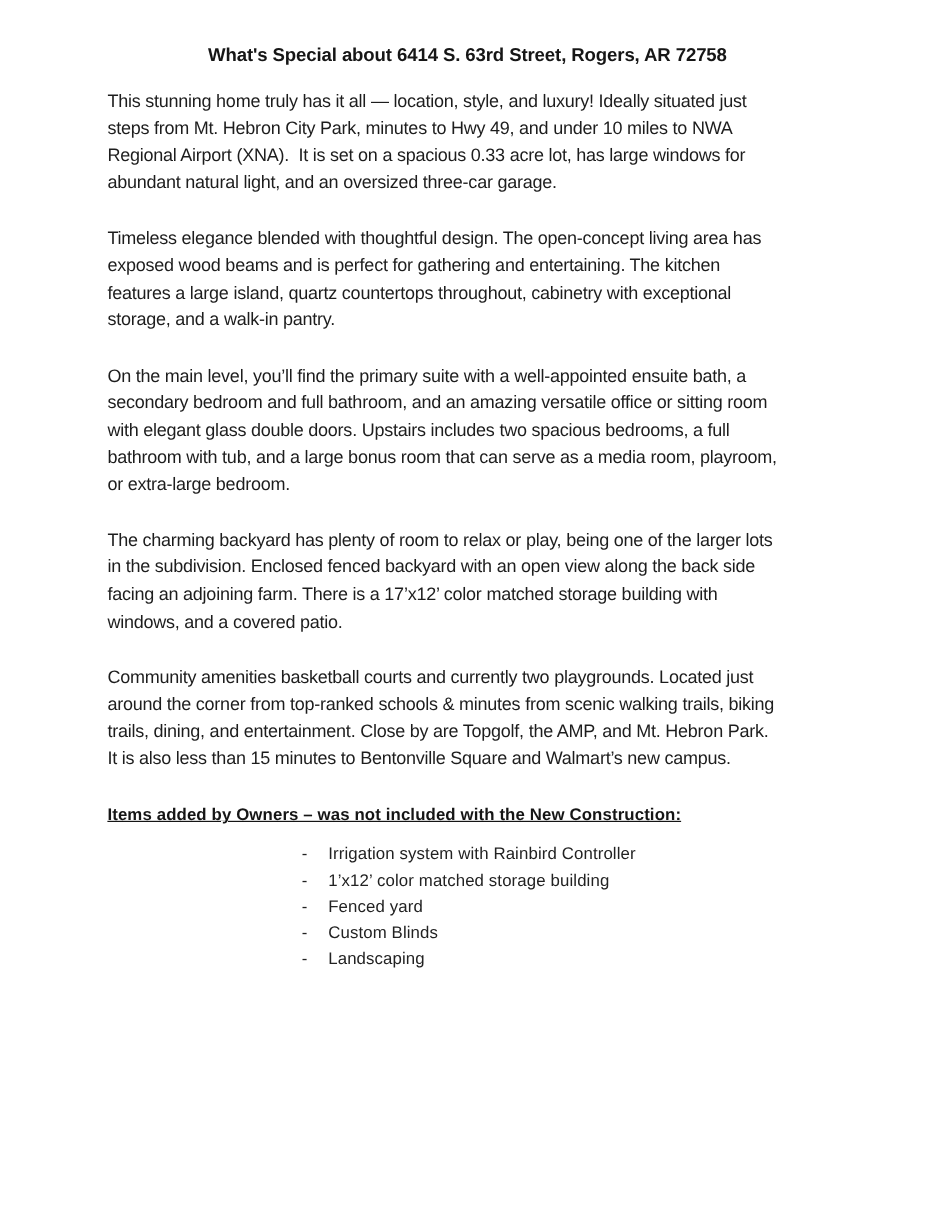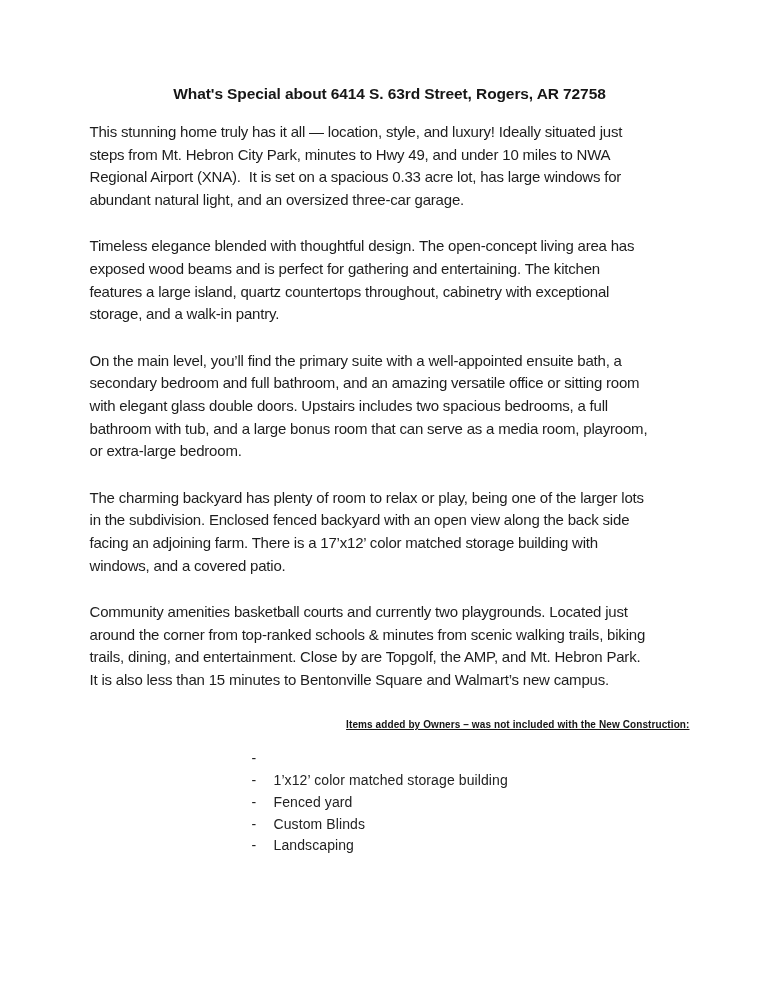--- a/index.html
+++ b/index.html
@@ -9,22 +9,22 @@
   }
   body {
     width: 779px;
     height: 1008px;
     overflow: hidden;
     font-family: "Liberation Sans", sans-serif;
     color: #1d1d1d;
   }
   .page {
     width: 600px;
-    margin: 12px auto;
-    padding-top: 72px;
+    margin: 0 auto;
+    padding-top: 37px;
   }
   .doc-title {
     font-family: "Liberation Sans", sans-serif;
     font-weight: bold;
     font-size: 15.5px;
     line-height: 19px;
     text-align: center;
     letter-spacing: -0.1px;
     color: #161616;
     margin: 0 0 18px 0;
@@ -34,24 +34,24 @@
     font-size: 15px;
     line-height: 22.6px;
     letter-spacing: -0.2px;
     white-space: pre;
     margin: 0 0 24px 0;
     color: #1d1d1d;
   }
   .owners-heading {
     font-family: "Liberation Sans", sans-serif;
     font-weight: bold;
-    font-size: 10px;
+    font-size: 14px;
     line-height: 20px;
     letter-spacing: 0.1px;
-    text-align: right;
+    text-align: left;
     text-decoration: underline;
     color: #151515;
     margin: 0 0 13px 0;
   }
   .owners-list {
     margin: 0;
   }
   .owner-item {
     display: flex;
     align-items: baseline;
@@ -94,20 +94,21 @@
   <div class="para">Community amenities basketball courts and currently two playgrounds. Located just
 around the corner from top-ranked schools &amp; minutes from scenic walking trails, biking
 trails, dining, and entertainment. Close by are Topgolf, the AMP, and Mt. Hebron Park.
 It is also less than 15 minutes to Bentonville Square and Walmart’s new campus.</div>
 
   <div class="owners-heading">Items added by Owners – was not included with the New Construction:</div>
 
   <div class="owners-list">
     <div class="owner-item">
       <span class="dash">-</span>
+      <span>Irrigation system with Rainbird Controller</span>
     </div>
     <div class="owner-item">
       <span class="dash">-</span>
       <span>1’x12’ color matched storage building</span>
     </div>
     <div class="owner-item">
       <span class="dash">-</span>
       <span>Fenced yard</span>
     </div>
     <div class="owner-item">

